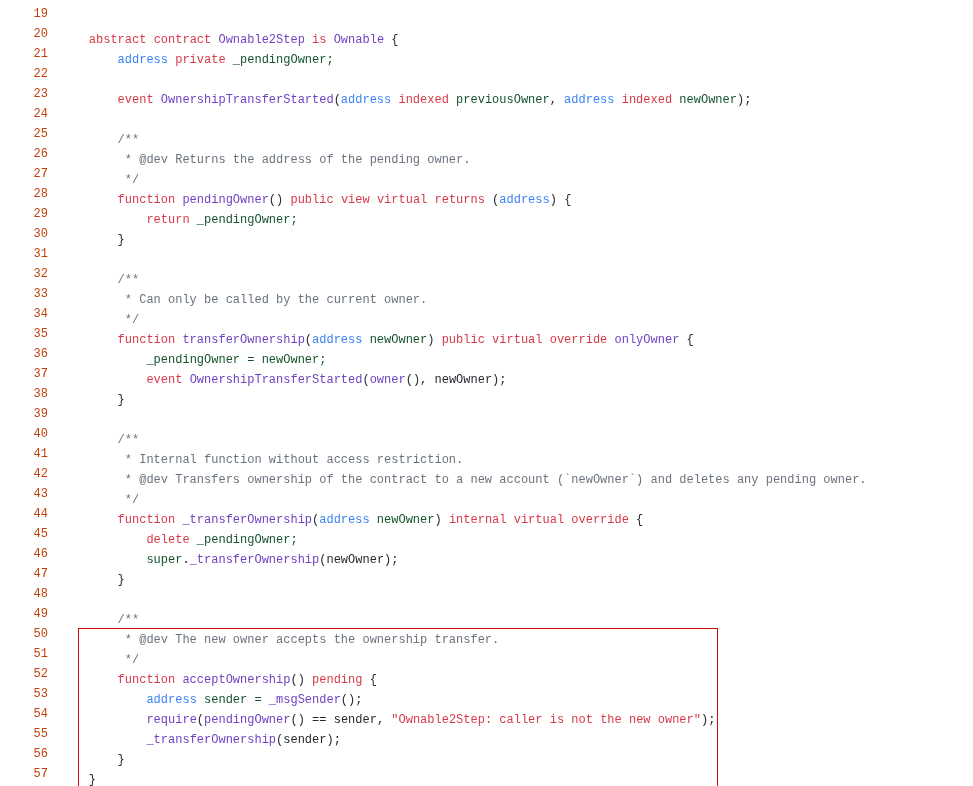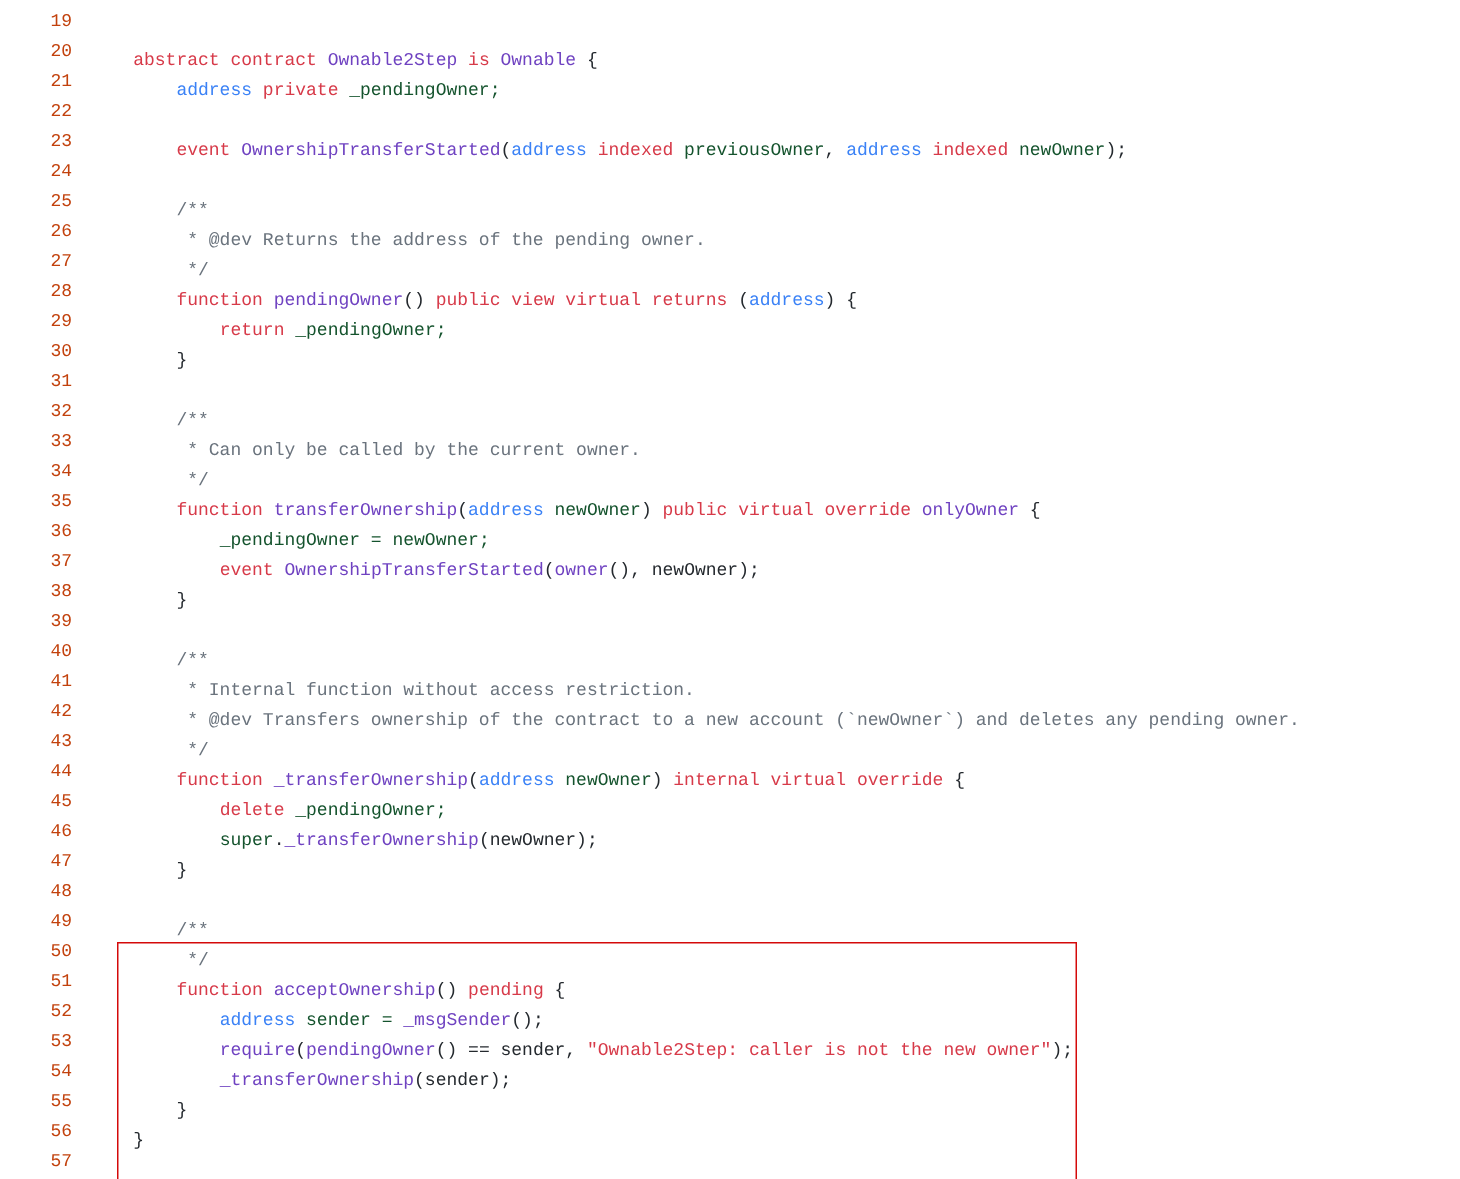--- a/index.html
+++ b/index.html
@@ -124,20 +124,21 @@
       <div class="line"><pre>        <span class="tok-cm">/**</span></pre></div>
       <div class="line"><pre>        <span class="tok-cm"> * Internal function without access restriction.</span></pre></div>
       <div class="line"><pre>        <span class="tok-cm"> * @dev Transfers ownership of the contract to a new account (`newOwner`) and deletes any pending owner.</span></pre></div>
       <div class="line"><pre>        <span class="tok-cm"> */</span></pre></div>
       <div class="line"><pre>        <span class="tok-kw">function </span><span class="tok-fn">_transferOwnership</span><span class="tok-plain">(</span><span class="tok-type">address </span><span class="tok-id">newOwner</span><span class="tok-plain">) </span><span class="tok-kw">internal </span><span class="tok-kw">virtual </span><span class="tok-kw">override </span><span class="tok-plain">{</span></pre></div>
       <div class="line"><pre>            <span class="tok-kw">delete </span><span class="tok-id">_pendingOwner;</span></pre></div>
       <div class="line"><pre>            <span class="tok-id tok-ital">super</span><span class="tok-plain tok-ital">.</span><span class="tok-fn tok-ital">_transferOwnership</span><span class="tok-plain tok-ital">(newOwner);</span></pre></div>
       <div class="line"><pre>        <span class="tok-plain">}</span></pre></div>
       <div class="line"><pre></pre></div>
       <div class="line"><pre>        <span class="tok-cm">/**</span></pre></div>
+      <div class="line"><pre>        <span class="tok-cm"> * @dev The new owner accepts the ownership transfer.</span></pre></div>
       <div class="line"><pre>        <span class="tok-cm"> */</span></pre></div>
       <div class="line"><pre>        <span class="tok-kw">function </span><span class="tok-fn">acceptOwnership</span><span class="tok-plain">() </span><span class="tok-kw">pending </span><span class="tok-plain">{</span></pre></div>
       <div class="line"><pre>            <span class="tok-type">address </span><span class="tok-id">sender = </span><span class="tok-fn">_msgSender</span><span class="tok-plain">();</span></pre></div>
       <div class="line"><pre>            <span class="tok-fn">require</span><span class="tok-plain">(</span><span class="tok-fn">pendingOwner</span><span class="tok-plain">() == sender, </span><span class="tok-str">"Ownable2Step: caller is not the new owner"</span><span class="tok-plain">);</span></pre></div>
       <div class="line"><pre>            <span class="tok-fn">_transferOwnership</span><span class="tok-plain">(sender);</span></pre></div>
       <div class="line"><pre>        <span class="tok-plain">}</span></pre></div>
       <div class="line"><pre>    <span class="tok-plain">}</span></pre></div>
       <div class="highlight-box" style="top: 598px; height: 164px; left: 18px; width: 640px;"></div>
     </div>
 </div>

